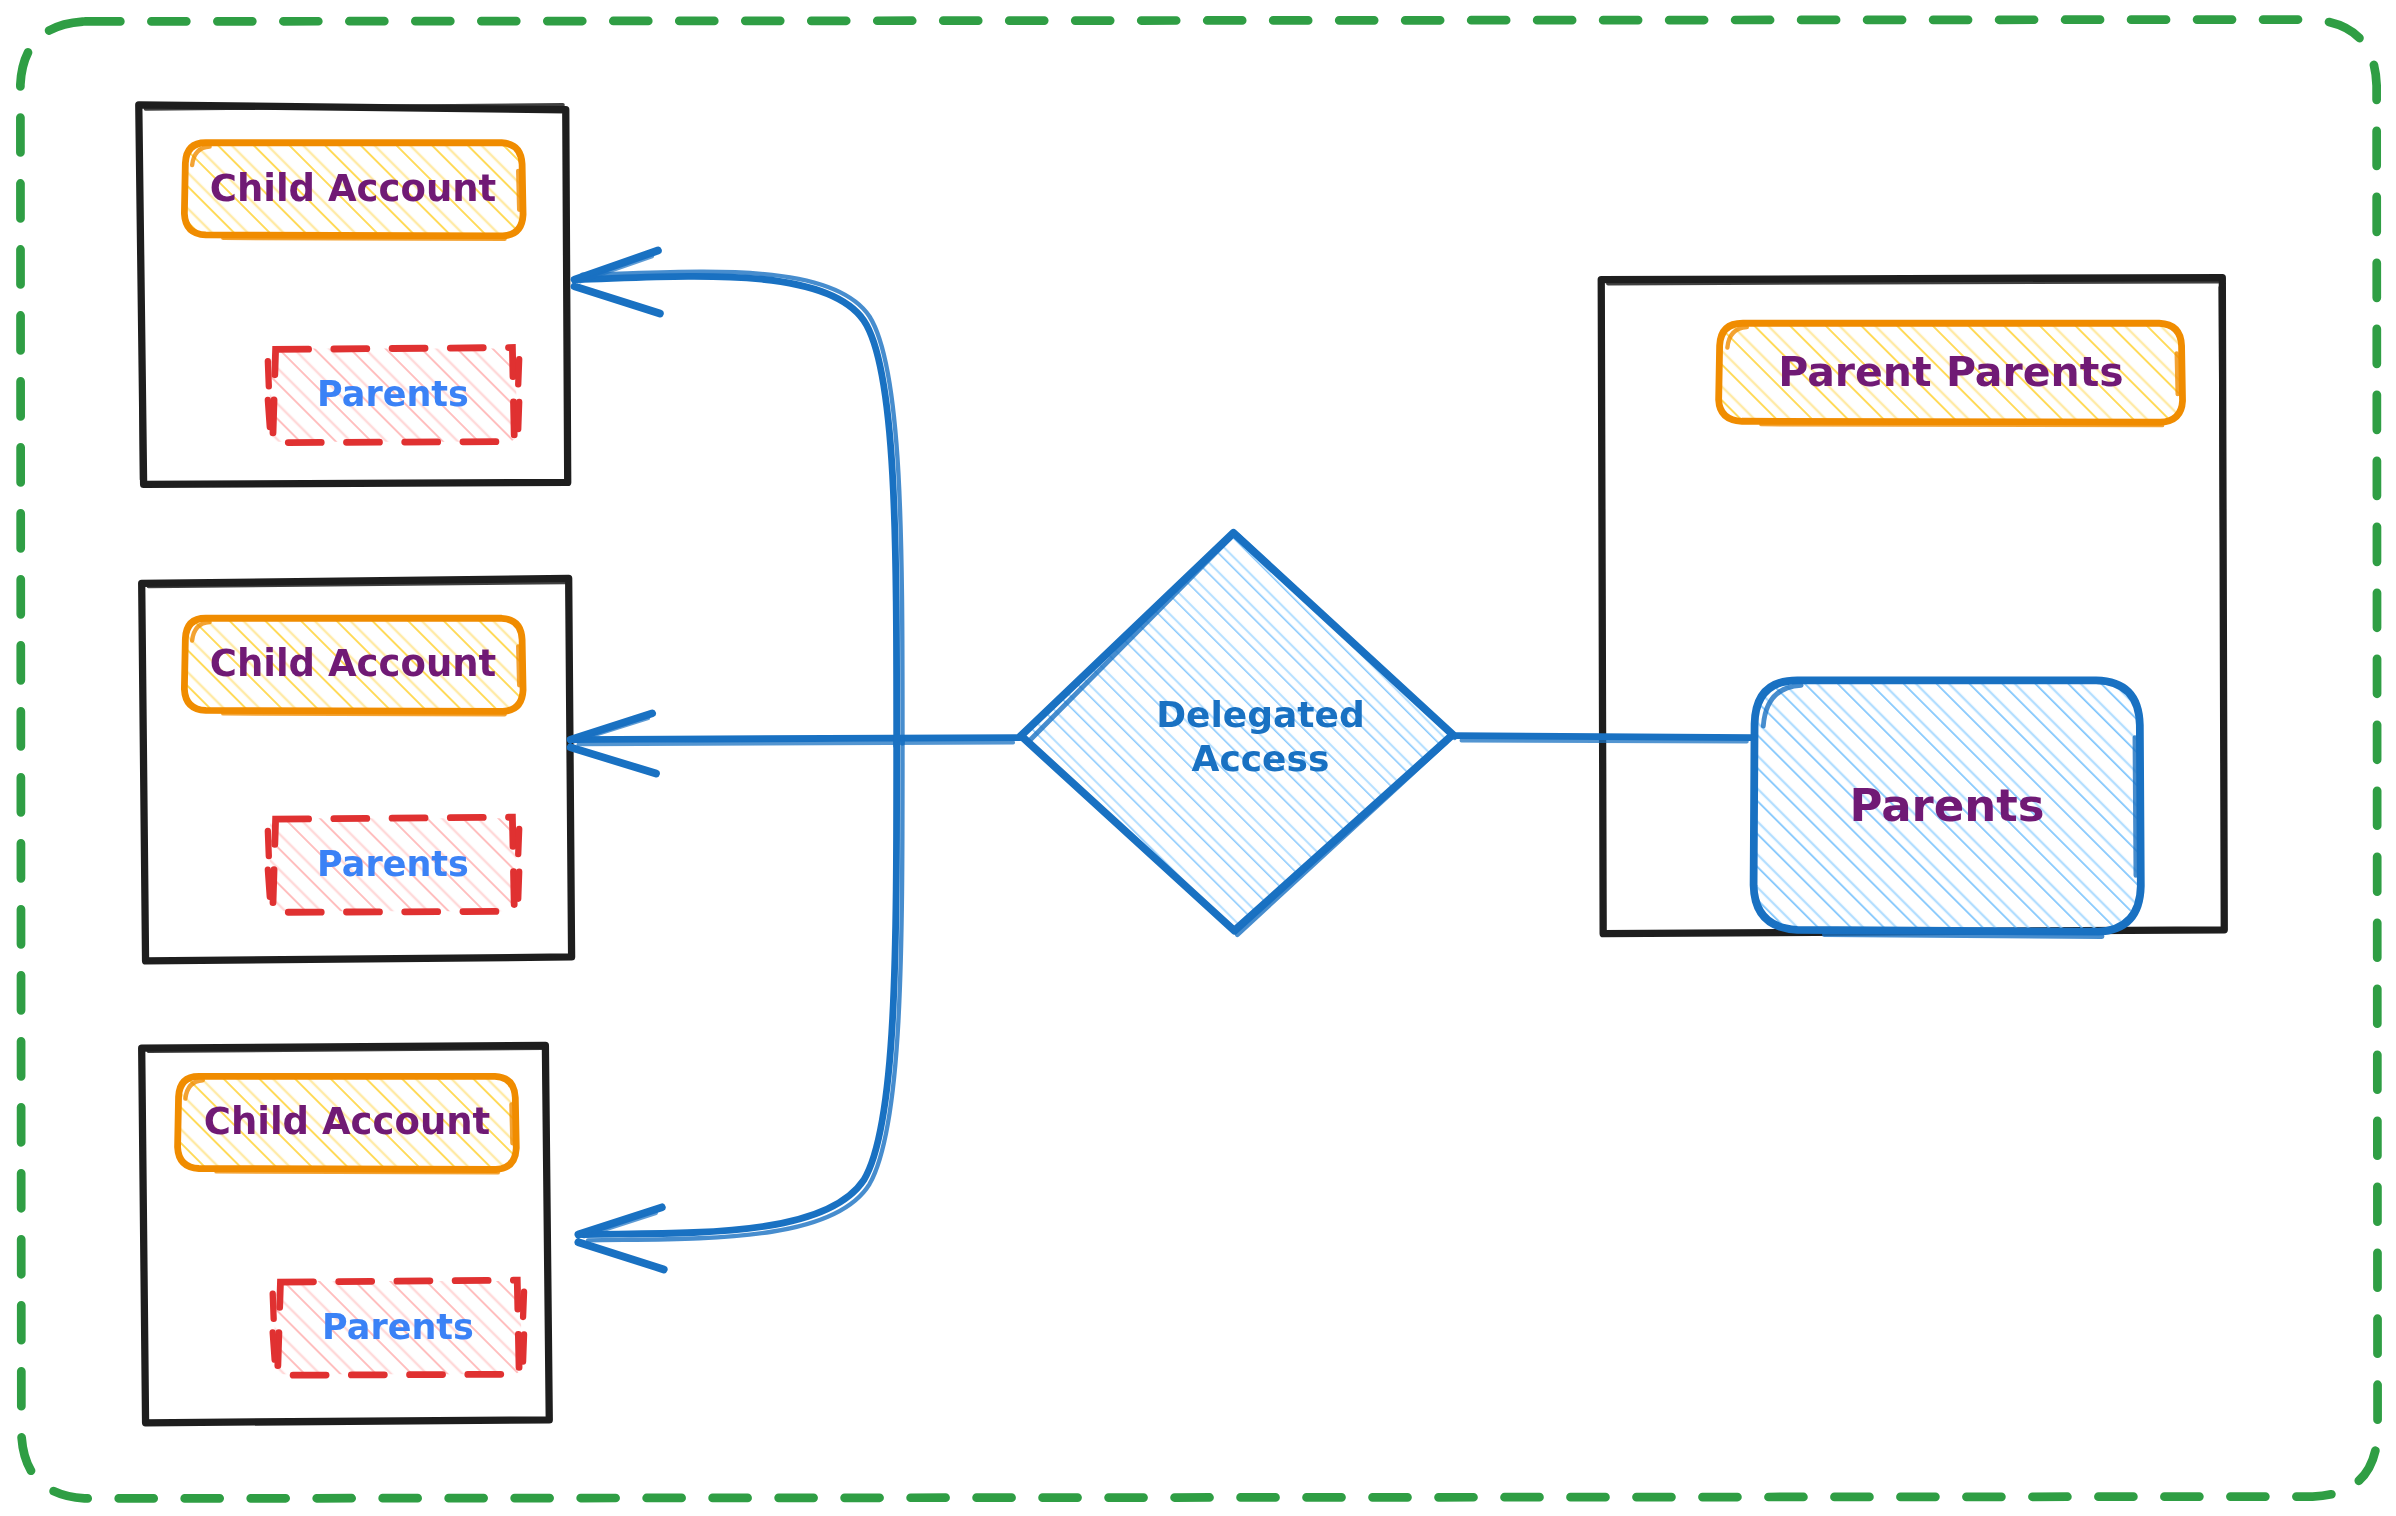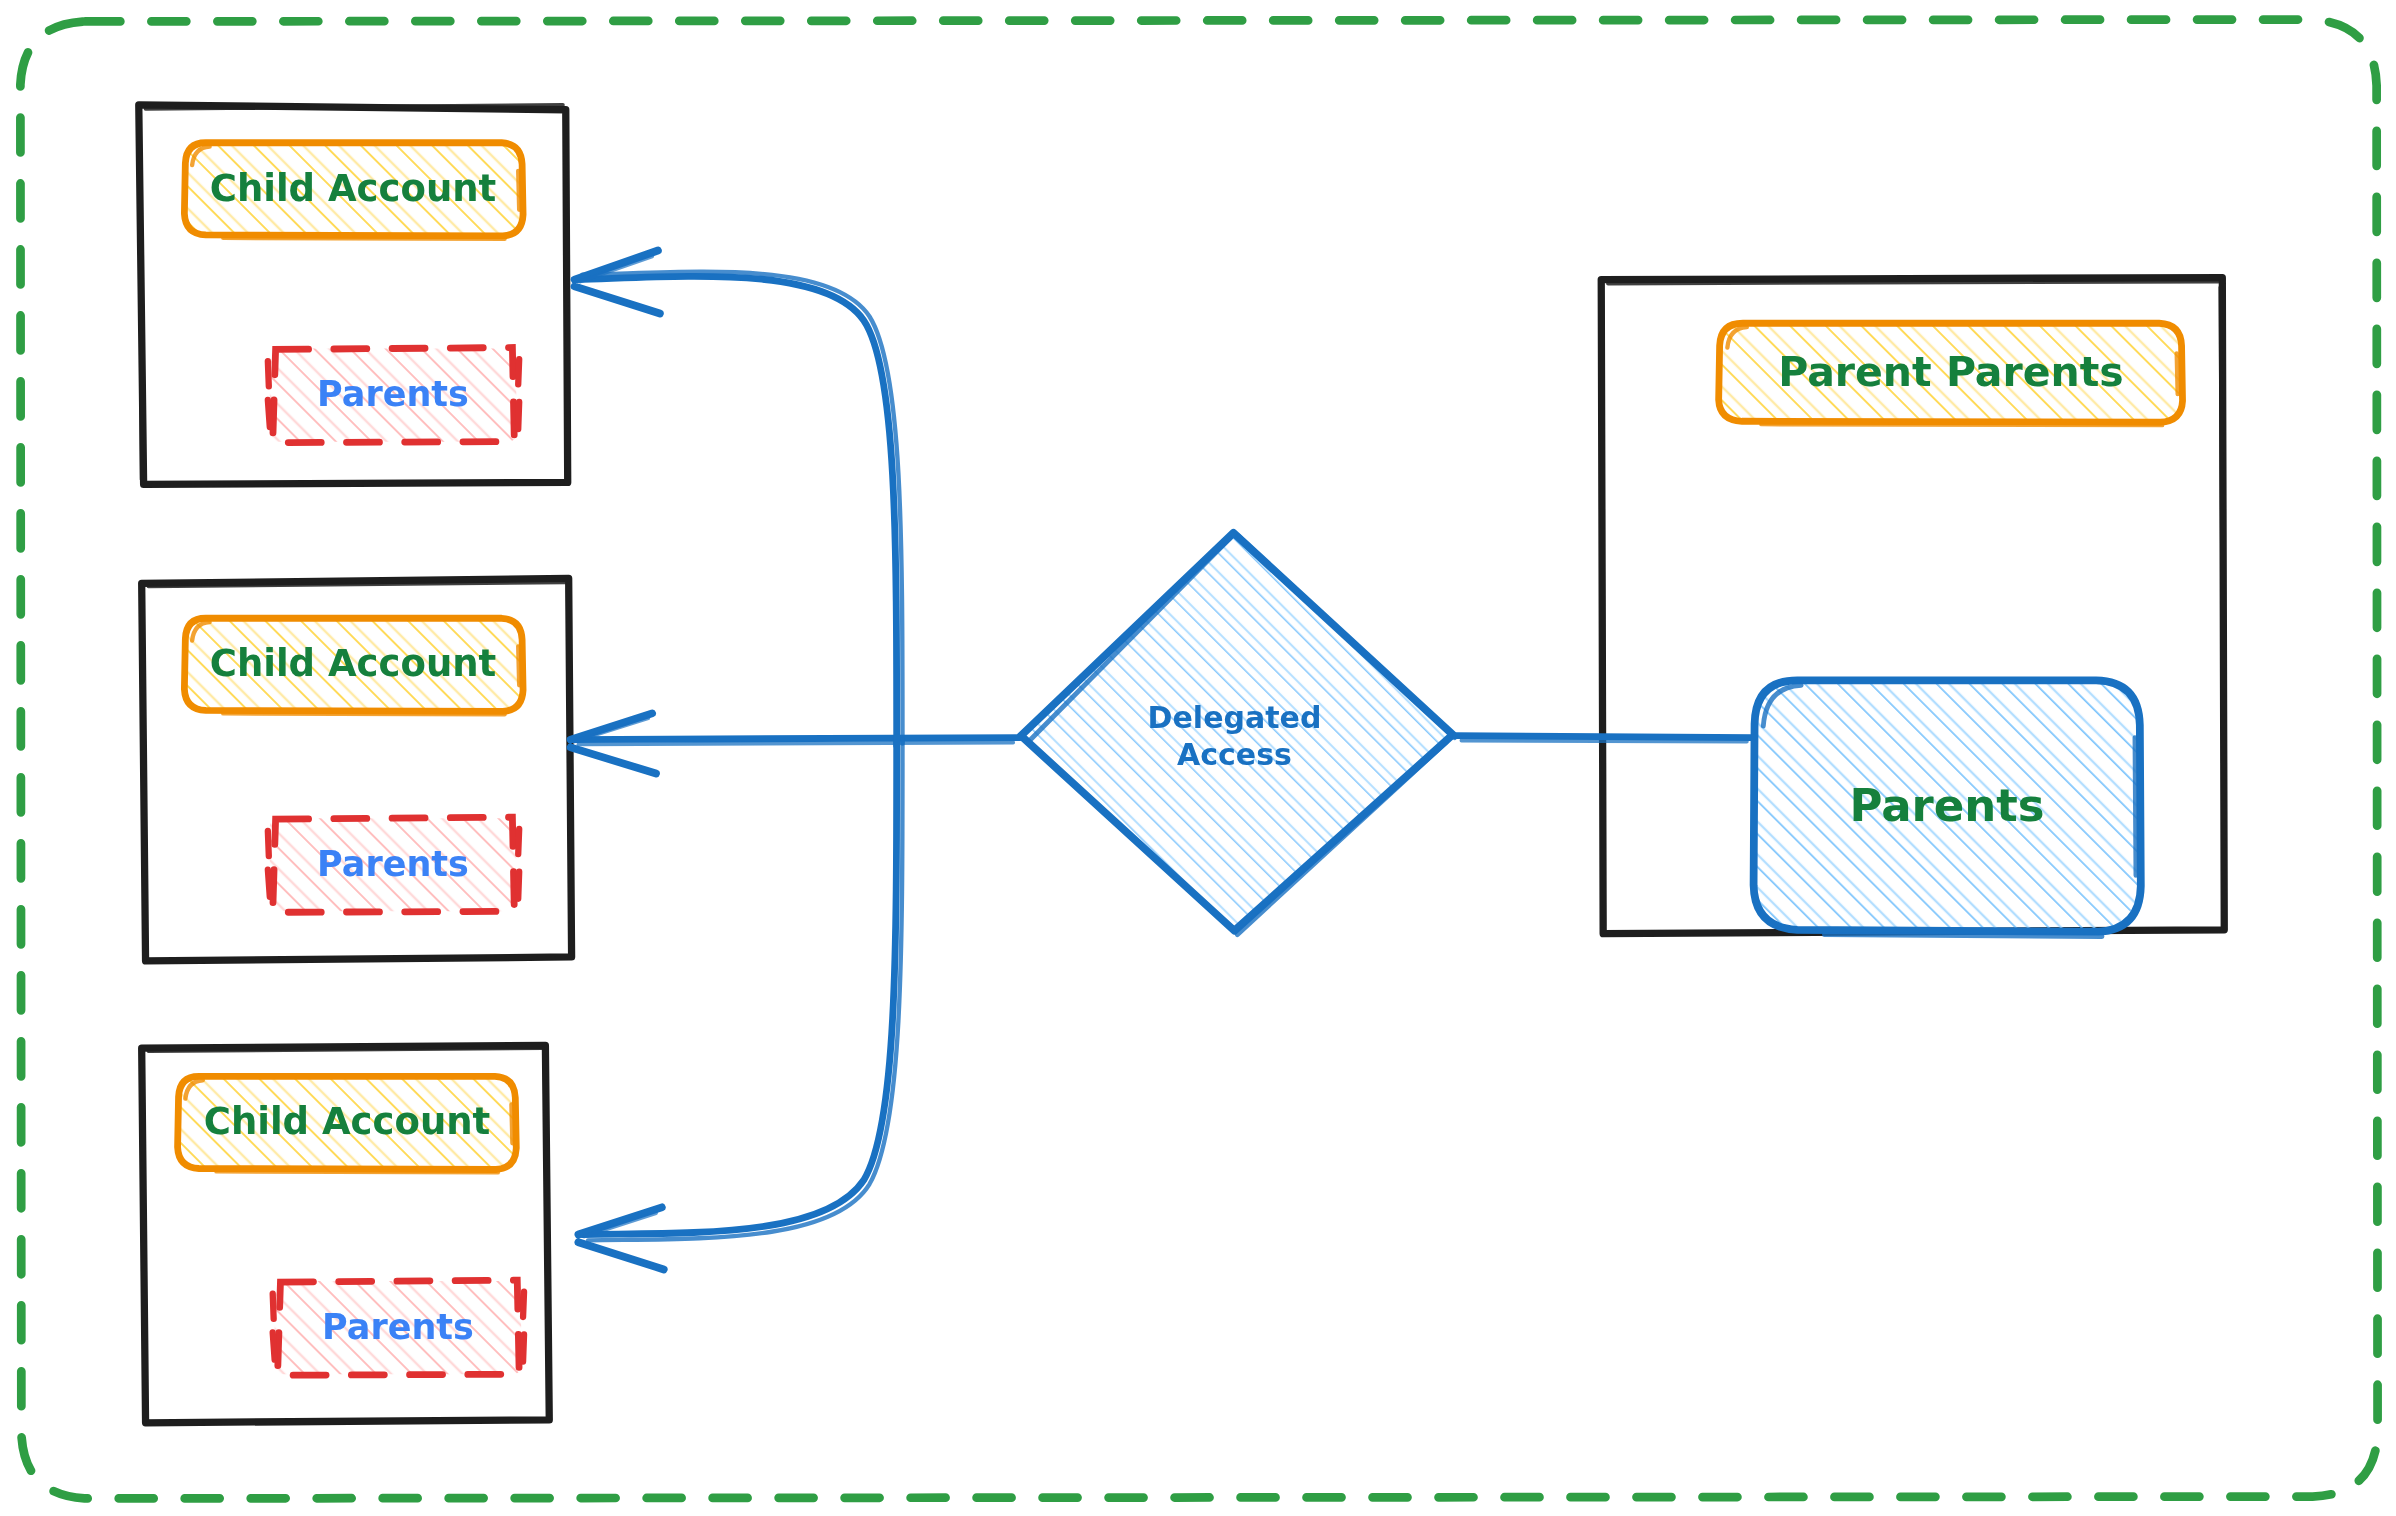--- a/index.html
+++ b/index.html
@@ -28,21 +28,21 @@
     position: absolute;
     display: flex;
     align-items: center;
     justify-content: center;
     text-align: center;
     white-space: pre-line;
     pointer-events: none;
     line-height: 1.22;
   }
   .lbl-dark {
-    color: #15803d;
+    color: #701a75;
     font-weight: 700;
   }
   .lbl-red {
     color: #3b82f6;
     font-weight: 700;
   }
   .lbl-blue {
     color: #1971c2;
     font-weight: 700;
   }
@@ -183,17 +183,17 @@
 
   <div class="lbl lbl-dark" style="left:184px; top:619px; width:338px; height:89px; font-size:37px;">Child Account</div>
   <div class="lbl lbl-red" style="left:270px; top:818px; width:246px; height:93px; font-size:35px;">Parents</div>
 
   <div class="lbl lbl-dark" style="left:178px; top:1077px; width:338px; height:89px; font-size:37px;">Child Account</div>
   <div class="lbl lbl-red" style="left:275px; top:1281px; width:246px; height:93px; font-size:35px;">Parents</div>
 
   <div class="lbl lbl-dark" style="left:1720px; top:324px; width:462px; height:97px; font-size:41px;">Parent Parents</div>
   <div class="lbl lbl-dark" style="left:1754px; top:681px; width:386px; height:250px; font-size:45px;">Parents</div>
 
-  <div class="lbl lbl-blue" style="left:1022px; top:666px; width:425px; height:142px; font-size:30px; flex-direction:column;">Delegated
+  <div class="lbl lbl-blue" style="left:1048px; top:666px; width:425px; height:142px; font-size:36px; flex-direction:column;">Delegated
 Access</div>
 
 </div>
 
 
 </body></html>

